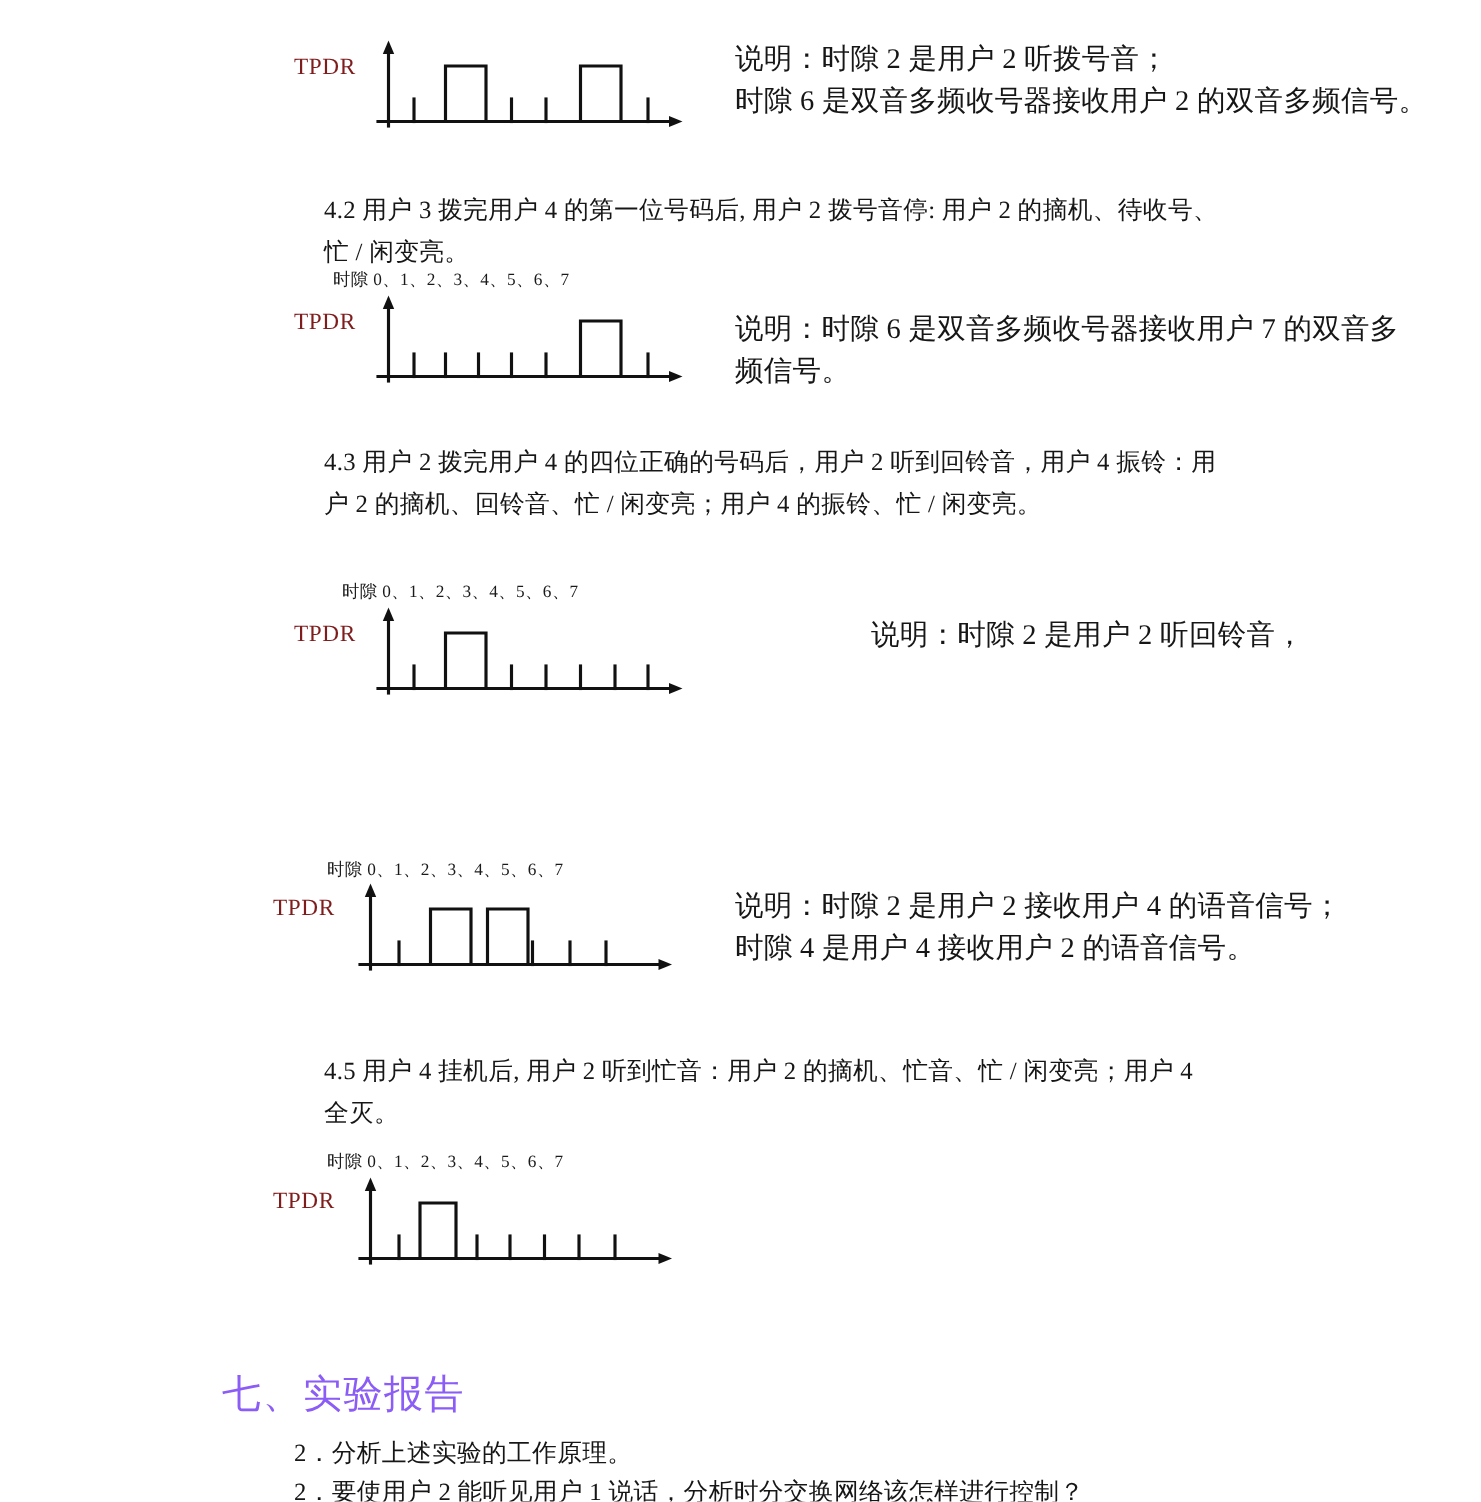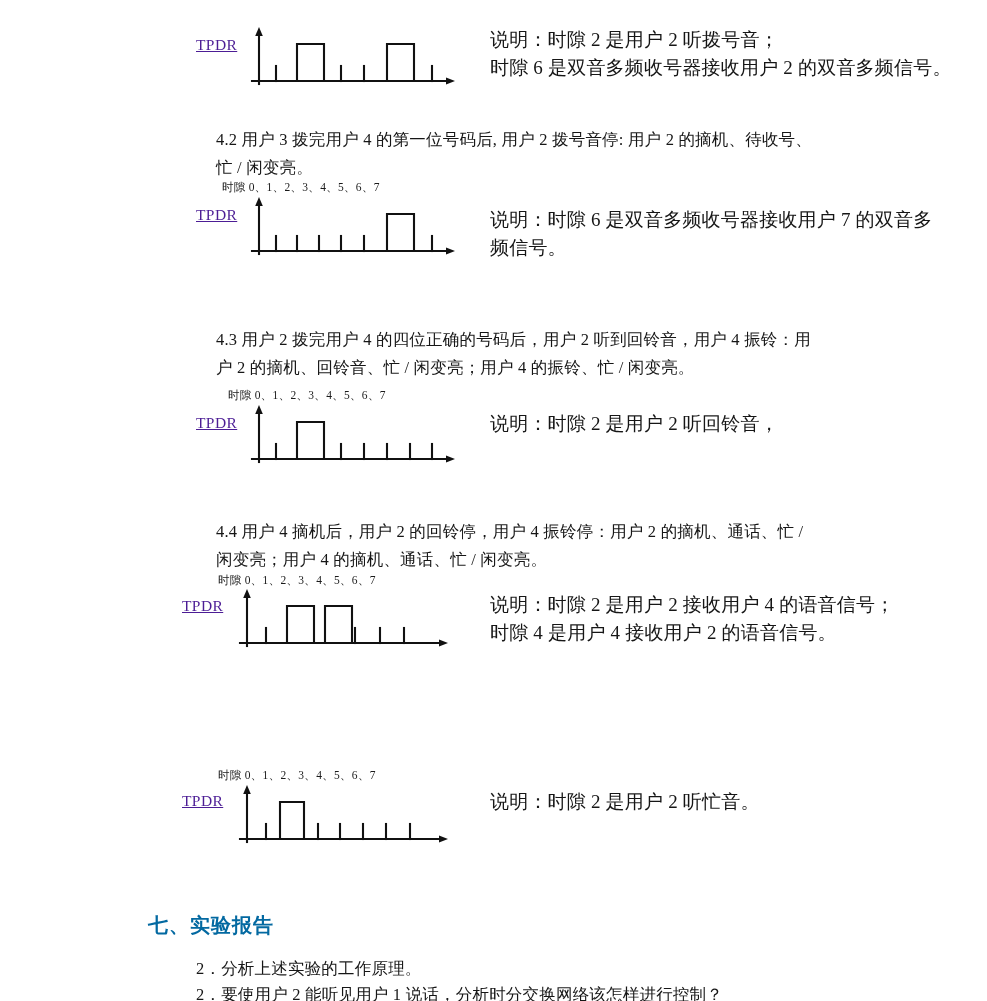--- a/index.html
+++ b/index.html
@@ -42,42 +42,41 @@
     font-size: 11.5px;
     line-height: 14px;
     color: #1a1a1a;
     letter-spacing: 0.3px;
     white-space: nowrap;
   }
   .tpdr {
     position: absolute;
     font-size: 15.5px;
     line-height: 18px;
-    color: #4c1d95;
+    color: #7f1d1d;
     letter-spacing: 0.4px;
     font-family: "Liberation Serif", "DejaVu Serif", serif;
-    text-decoration: underline;
   }
 
   
   .chart {
     position: absolute;
   }
   .chart svg {
     display: block;
     overflow: visible;
   }
 
   
   .section-heading {
     position: absolute;
-    font-size: 20px;
-    font-weight: bold;
+    font-size: 26px;
+    font-weight: normal;
     letter-spacing: 1px;
-    color: #0369a1;
+    color: #8b5cf6;
     font-family: "Liberation Serif", "DejaVu Serif", serif;
   }
   .list-item {
     position: absolute;
     font-size: 16.5px;
     line-height: 28px;
     color: #161616;
     letter-spacing: 0.2px;
     white-space: nowrap;
   }
@@ -135,21 +134,21 @@
         <line x1="112" y1="55" x2="112" y2="40"></line>
         <line x1="180" y1="55" x2="180" y2="40"></line>
         <path d="M135 55 L135 18 L162 18 L162 55"></path>
       </g>
     </svg>
   </div>
 
   <div class="note" style="left:490px; top:206px; width:470px;">说明：时隙 6 是双音多频收号器接收用户 7 的双音多
 频信号。</div>
 
-  <div class="para" style="left:216px; top:326px; width:660px;">4.3 用户 2 拨完用户 4 的四位正确的号码后，用户 2 听到回铃音，用户 4 振铃：用
+  <div class="para" style="left:216px; top:294px; width:660px;">4.3 用户 2 拨完用户 4 的四位正确的号码后，用户 2 听到回铃音，用户 4 振铃：用
 户 2 的摘机、回铃音、忙 / 闲变亮；用户 4 的振铃、忙 / 闲变亮。</div>
 
   <div class="slotlabel" style="left:228px; top:388px;">时隙 0、1、2、3、4、5、6、7</div>
 
   <div class="tpdr" style="left:196px; top:414px;">TPDR</div>
 
   <div class="chart" style="left:252px; top:404px;">
     <svg width="210" height="62" viewBox="0 0 210 62" xmlns="http://www.w3.org/2000/svg">
       <g stroke="#111" stroke-width="2.1" fill="none" stroke-linecap="square">
         <line x1="7" y1="58" x2="7" y2="6"></line>
@@ -160,24 +159,22 @@
         <line x1="89" y1="55" x2="89" y2="40"></line>
         <line x1="112" y1="55" x2="112" y2="40"></line>
         <line x1="135" y1="55" x2="135" y2="40"></line>
         <line x1="158" y1="55" x2="158" y2="40"></line>
         <line x1="180" y1="55" x2="180" y2="40"></line>
         <path d="M45 55 L45 18 L72 18 L72 55"></path>
       </g>
     </svg>
   </div>
 
-  <div class="note" style="left:490px; top:410px; width:470px;">说明：时隙 2 是用户 2 听回铃音，</div>
-
-  <div class="para" style="left:216px; top:518px; width:670px;">4.4 用户 4 摘机后，用户 2 的回铃停，用户 4 振铃停：用户 2 的摘机、通话、忙 /
-闲变亮；用户 4 的摘机、通话、忙 / 闲变亮。</div>
+  <div class="note" style="left:490px; top:410px; width:470px;text-align:center;">说明：时隙 2 是用户 2 听回铃音，</div>
+
 
   <div class="slotlabel" style="left:218px; top:573px;">时隙 0、1、2、3、4、5、6、7</div>
 
   <div class="tpdr" style="left:182px; top:597px;">TPDR</div>
 
   <div class="chart" style="left:240px; top:588px;">
     <svg width="215" height="62" viewBox="0 0 215 62" xmlns="http://www.w3.org/2000/svg">
       <g stroke="#111" stroke-width="2.1" fill="none" stroke-linecap="square">
         <line x1="7" y1="58" x2="7" y2="6"></line>
         <path d="M7 1 L3.2 10 L10.8 10 Z" fill="#111" stroke="none"></path>
@@ -189,20 +186,22 @@
         <line x1="164" y1="55" x2="164" y2="40"></line>
         <path d="M47 55 L47 18 L74 18 L74 55"></path>
         <path d="M85 55 L85 18 L112 18 L112 55"></path>
       </g>
     </svg>
   </div>
 
   <div class="note" style="left:490px; top:591px; width:470px;">说明：时隙 2 是用户 2 接收用户 4 的语音信号；
 时隙 4 是用户 4 接收用户 2 的语音信号。</div>
 
+  <div class="para" style="left:216px; top:700px; width:670px;">4.5 用户 4 挂机后, 用户 2 听到忙音：用户 2 的摘机、忙音、忙 / 闲变亮；用户 4
+全灭。</div>
 
   <div class="slotlabel" style="left:218px; top:768px;">时隙 0、1、2、3、4、5、6、7</div>
 
   <div class="tpdr" style="left:182px; top:792px;">TPDR</div>
 
   <div class="chart" style="left:240px; top:784px;">
     <svg width="215" height="62" viewBox="0 0 215 62" xmlns="http://www.w3.org/2000/svg">
       <g stroke="#111" stroke-width="2.1" fill="none" stroke-linecap="square">
         <line x1="7" y1="58" x2="7" y2="6"></line>
         <path d="M7 1 L3.2 10 L10.8 10 Z" fill="#111" stroke="none"></path>
@@ -212,21 +211,20 @@
         <line x1="78" y1="55" x2="78" y2="40"></line>
         <line x1="100" y1="55" x2="100" y2="40"></line>
         <line x1="123" y1="55" x2="123" y2="40"></line>
         <line x1="146" y1="55" x2="146" y2="40"></line>
         <line x1="170" y1="55" x2="170" y2="40"></line>
         <path d="M40 55 L40 18 L64 18 L64 55"></path>
       </g>
     </svg>
   </div>
 
-  <div class="note" style="left:490px; top:788px; width:470px;">说明：时隙 2 是用户 2 听忙音。</div>
 
   <div class="section-heading" style="left:148px; top:912px;">七、实验报告</div>
 
   <div class="list-item" style="left:196px; top:955px;">2．分析上述实验的工作原理。</div>
 
   <div class="list-item" style="left:196px; top:981px;">2．要使用户 2 能听见用户 1 说话，分析时分交换网络该怎样进行控制？</div>
 
 </div>
 
 </body></html>

